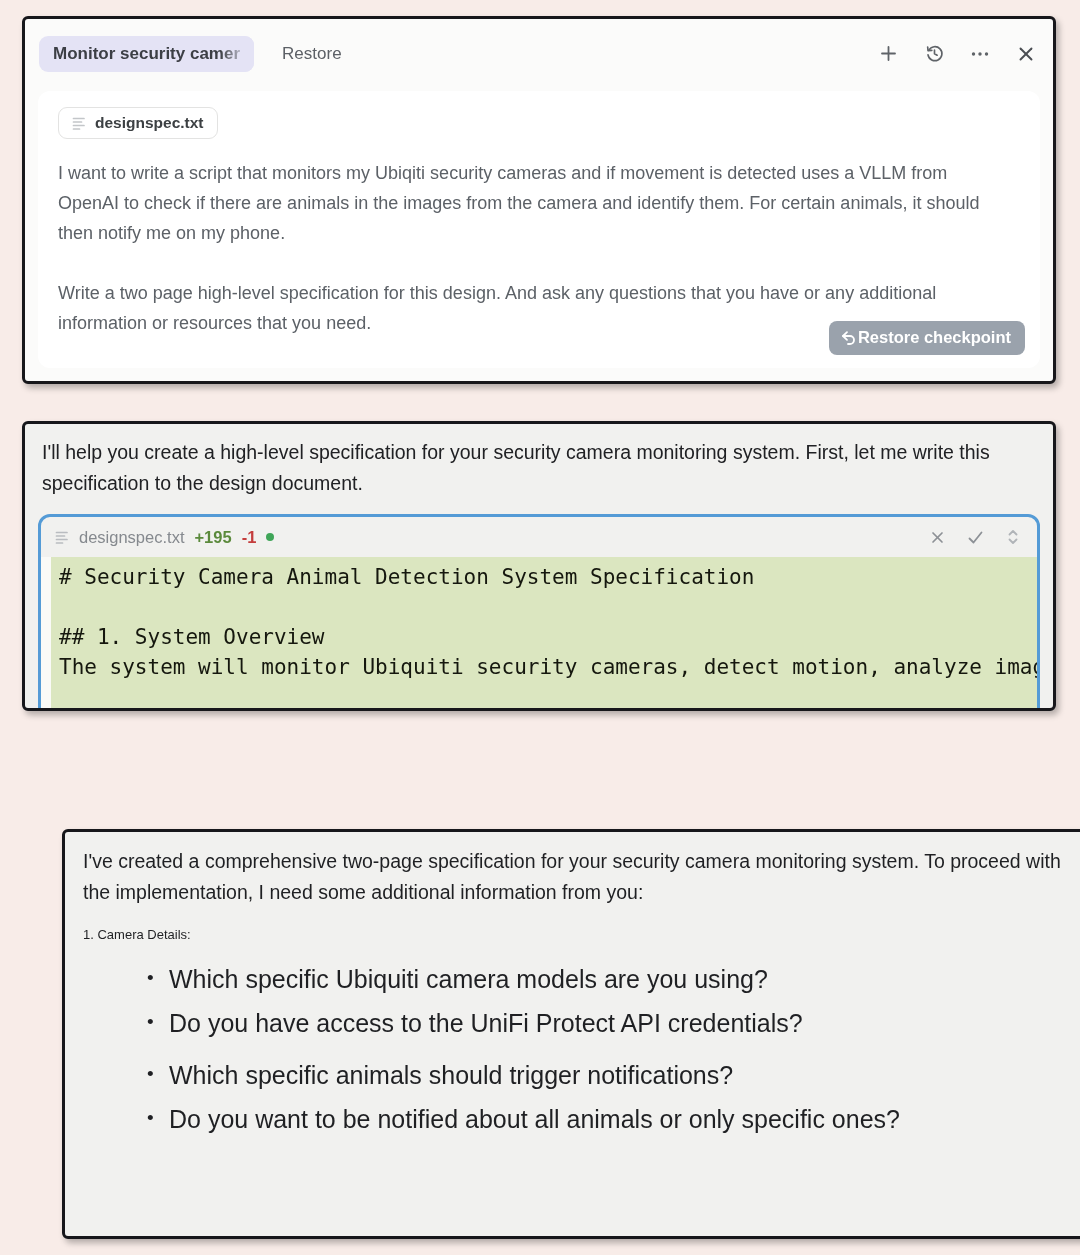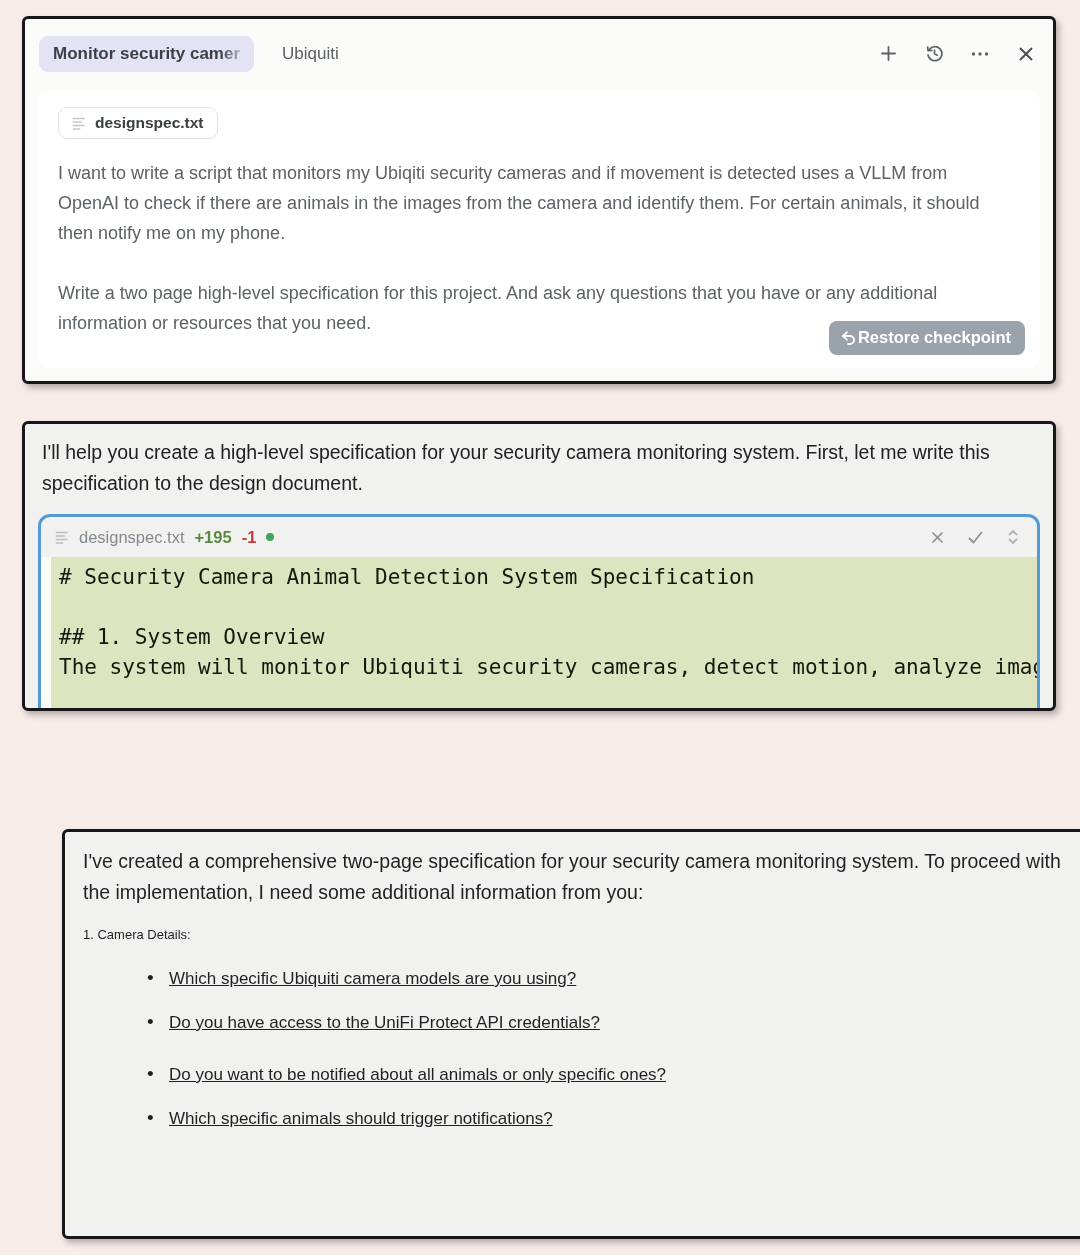--- a/index.html
+++ b/index.html
@@ -124,43 +124,42 @@
   .q-section-title {
     margin-top:19px;
     font-size:13px; color:#1f2023;
   }
   .q-list {
     list-style:none;
     margin:22px 0 6px 64px;
   }
   .q-list li {
     position:relative;
-    font-size:17px; line-height:30px; color:#1f2023;
+    font-size:25px; line-height:30px; color:#1f2023;
     margin-bottom:14px;
     padding-left:22px;
-    text-decoration:underline;
   }
   .q-list li::before {
     content:"•";
     position:absolute; left:0; top:-1px;
     font-size:19px; color:#1f2023;
   }
   svg { display:block; }
 </style>
 </head>
 <body>
 
 <div class="panel" id="prompt-panel">
   <div class="tabbar">
     <div class="tab-active">
       <span>Monitor security camer</span>
       <span class="fade"></span>
     </div>
     <div class="tab-plain">
-      <span>Ubiquiti</span>
+      <span>Restore</span>
     </div>
     <div class="winicons">
       <span class="winicon">
         <svg width="19" height="19" viewBox="0 0 19 19">
             <g stroke="#5f6368" stroke-width="1.8" stroke-linecap="round">
               <line x1="9.5" y1="3" x2="9.5" y2="16"></line>
               <line x1="3" y1="9.5" x2="16" y2="9.5"></line>
             </g>
           </svg>
       </span>
@@ -195,21 +194,21 @@
           <g stroke="#c3c6c9" stroke-width="1.7" stroke-linecap="round">
             <line x1="1.5" y1="2.5" x2="12" y2="2.5"></line>
             <line x1="1.5" y1="6" x2="9.5" y2="6"></line>
             <line x1="1.5" y1="9.5" x2="12" y2="9.5"></line>
             <line x1="1.5" y1="13" x2="7.5" y2="13"></line>
           </g>
         </svg>
       <span>designspec.txt</span>
     </div>
     <p class="msg-text msg-p1">I want to write a script that monitors my Ubiqiti security cameras and if movement is detected uses a VLLM from OpenAI to check if there are animals in the images from the camera and identify them. For certain animals, it should then notify me on my phone.</p>
-    <p class="msg-text msg-p2">Write a two page high-level specification for this project. And ask any questions that you have or any additional information or resources that you need.</p>
+    <p class="msg-text msg-p2">Write a two page high-level specification for this design. And ask any questions that you have or any additional information or resources that you need.</p>
 
     <button class="restore-btn">
       <svg width="17" height="17" viewBox="0 0 17 17" fill="none" stroke="#ffffff" stroke-width="1.8" stroke-linecap="round" stroke-linejoin="round">
           <path d="M7 3.2 3 7 l4 3.8"></path>
           <path d="M3 7 h7 a4 4 0 0 1 0 8 h-2"></path>
         </svg>
       <span>Restore checkpoint</span>
     </button>
   </div>
 </div>
@@ -272,17 +271,17 @@
   <div class="q-inner">
     <p class="q-intro">I've created a comprehensive two-page specification for your security camera monitoring system. To proceed with the implementation, I need some additional information from you:</p>
 
     <p class="q-section-title">1. Camera Details:</p>
     <ul class="q-list">
       <li>Which specific Ubiquiti camera models are you using?</li>
       <li>Do you have access to the UniFi Protect API credentials?</li>
     </ul>
 
     <ul class="q-list">
+      <li>Which specific animals should trigger notifications?</li>
       <li>Do you want to be notified about all animals or only specific ones?</li>
-      <li>Which specific animals should trigger notifications?</li>
     </ul>
   </div>
 </div>
 
 </body></html>

